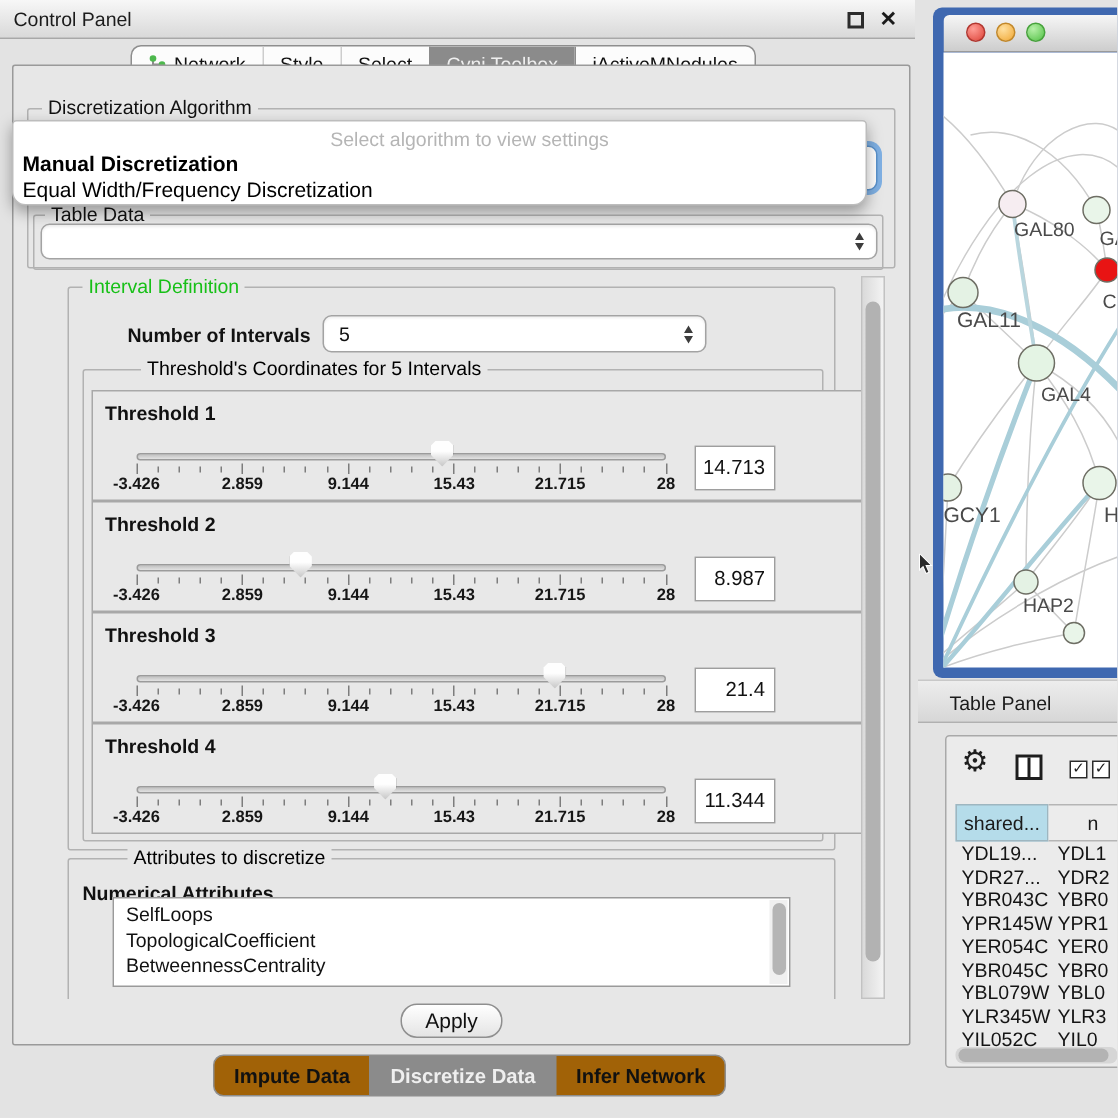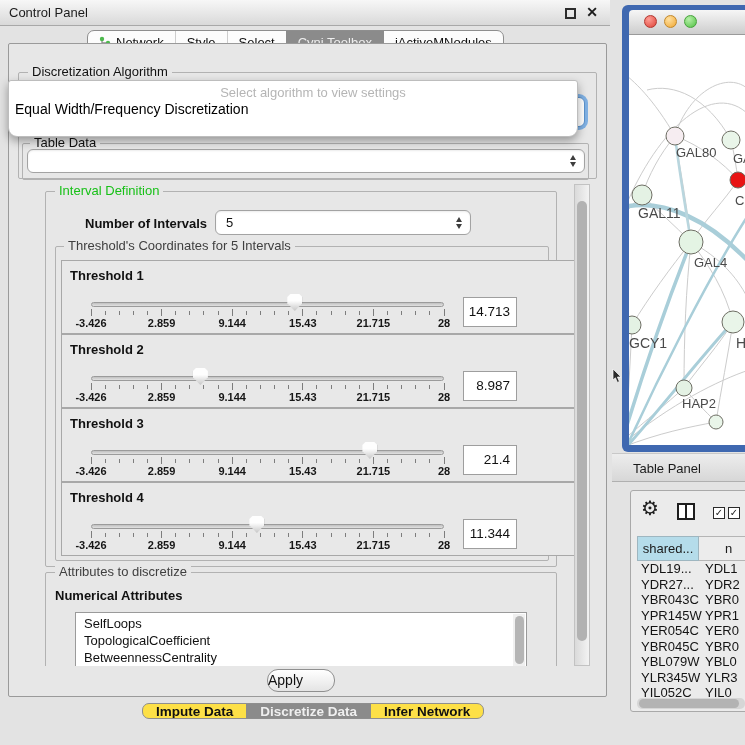--- a/index.html
+++ b/index.html
@@ -20,21 +20,21 @@
   .tab + .tab{border-left:1px solid #cdcdcd;}
   .tab.sel{background:#8b8b8b;color:#efefef;border-left-color:#8b8b8b;}
   .tab.sel + .tab{border-left-color:#8b8b8b;}
 
   
   .outer{position:absolute;left:8px;top:43px;width:599px;height:654px;
     border:1px solid #9a9a9a;border-radius:2px;background:#e7e7e7;}
 
   .grp{position:absolute;border:1px solid #b2b2b2;border-radius:2px;}
   .grp-label{position:absolute;font-size:13px;background:#e7e7e7;padding:0 4px;line-height:14px;white-space:nowrap;}
-  .lbl-black{color:#111;} .lbl-green{color:#17c017;} .lbl-blue{color:#404040;}
+  .lbl-black{color:#111;} .lbl-green{color:#17c017;} .lbl-blue{color:#000000;margin-left:30px;}
 
   
   .combo{position:absolute;background:#fff;border:1px solid #a3a3a3;border-radius:6px;
     font-size:13px;color:#111;display:flex;align-items:center;padding-left:10px;
     box-shadow:inset 0 1px 2px rgba(0,0,0,.08);}
   .combo.focus{box-shadow:0 0 0 3px #7fb0e3;border-color:#5a92cc;}
   .stepper{position:absolute;right:8px;top:50%;transform:translateY(-50%);display:flex;flex-direction:column;align-items:center;gap:2px;}
   .arr-up{width:0;height:0;border-left:3.5px solid transparent;border-right:3.5px solid transparent;border-bottom:5px solid #3d3d3d;}
   .arr-dn{width:0;height:0;border-left:3.5px solid transparent;border-right:3.5px solid transparent;border-top:5px solid #3d3d3d;}
 
@@ -62,30 +62,30 @@
   .ticks{position:absolute;left:29px;top:48px;width:353px;height:7px;}
   .ticks i{position:absolute;width:1px;background:#7d7d7d;}
   .ticks i.maj{top:0;height:7px;}
   .ticks i.min{top:2px;height:4px;}
   .tick-labels{position:absolute;left:29px;top:56px;width:353px;height:12px;}
   .tick-labels span{position:absolute;transform:translateX(-50%);font-size:11px;font-weight:bold;color:#161616;white-space:nowrap;}
   .val-box{position:absolute;left:401px;top:36px;width:54px;height:30px;background:#fff;border:1px solid #9e9e9e;
     font-size:13.5px;color:#111;text-align:right;line-height:28px;padding-right:6px;}
 
   
-  .attr-list{position:absolute;left:57px;top:428px;width:452px;height:60px;background:#fff;border:1px solid #9a9a9a;}
+  .attr-list{position:absolute;left:57px;top:414px;width:452px;height:60px;background:#fff;border:1px solid #9a9a9a;}
   .attr-item{font-size:13px;color:#111;padding-left:8px;line-height:17px;white-space:nowrap;}
   .attr-sb{position:absolute;right:1px;top:1px;width:12px;height:56px;background:#f0f0f0;}
   .attr-sb i{position:absolute;left:1.5px;top:2px;width:9px;height:48px;background:#b5b5b5;border-radius:5px;}
 
   .apply-btn{position:absolute;left:267px;top:669px;width:68px;height:23px;border:1px solid #8f8f8f;border-radius:11px;
-    background:linear-gradient(#ffffff,#e4e4e4);font-size:14px;color:#111;text-align:left;line-height:21px;}
-
-  
-  .btabs{position:absolute;top:703px;left:142px;height:16px;display:flex;background:#fde047;
+    background:linear-gradient(#ffffff,#e4e4e4);font-size:14px;color:#111;text-align:center;line-height:21px;}
+
+  
+  .btabs{position:absolute;top:703px;left:142px;height:28px;display:flex;background:#a16207;
     border:1px solid #8e8e8e;border-radius:7px;overflow:hidden;font-size:13.5px;font-weight:bold;}
   .btab{display:flex;align-items:center;padding:0 13px;color:#111;}
   .btab + .btab{border-left:1px solid #cdcdcd;}
   .btab.sel{background:#8b8b8b;color:#efefef;border-left-color:#8b8b8b;}
   .btab.sel + .btab{border-left-color:#8b8b8b;}
 
   
   .netwin{position:absolute;left:622px;top:5px;width:123px;height:447px;background:#3f68b0;border-radius:6px 0 0 6px;}
   .nettitle{position:absolute;left:7px;top:5px;width:116px;height:25px;
     background:linear-gradient(#f6f6f6,#cdcdcd);border-bottom:1px solid #9a9a9a;border-radius:4px 0 0 0;}
@@ -161,20 +161,21 @@
   <span class="grp-label lbl-black" style="left:28px;top:65px;">Discretization Algorithm</span>
   <div class="combo focus" style="left:28px;top:97px;width:557px;height:30px;z-index:5;">
     <span class="stepper">
         <i class="arr-up"></i>
         <i class="arr-dn"></i>
       </span>
   </div>
 
   <div class="popup">
     <div class="pop-ph">Select algorithm to view settings</div>
+    <div class="pop-opt b">Manual Discretization</div>
     <div class="pop-opt">Equal Width/Frequency Discretization</div>
   </div>
 
   <div class="grp" style="left:22px;top:143px;width:567px;height:37px;"></div>
   <span class="grp-label lbl-black" style="left:30px;top:136px;">Table Data</span>
   <div class="combo" style="left:27px;top:149px;width:558px;height:24px;">
     <span class="stepper">
         <i class="arr-up"></i>
         <i class="arr-dn"></i>
       </span>

